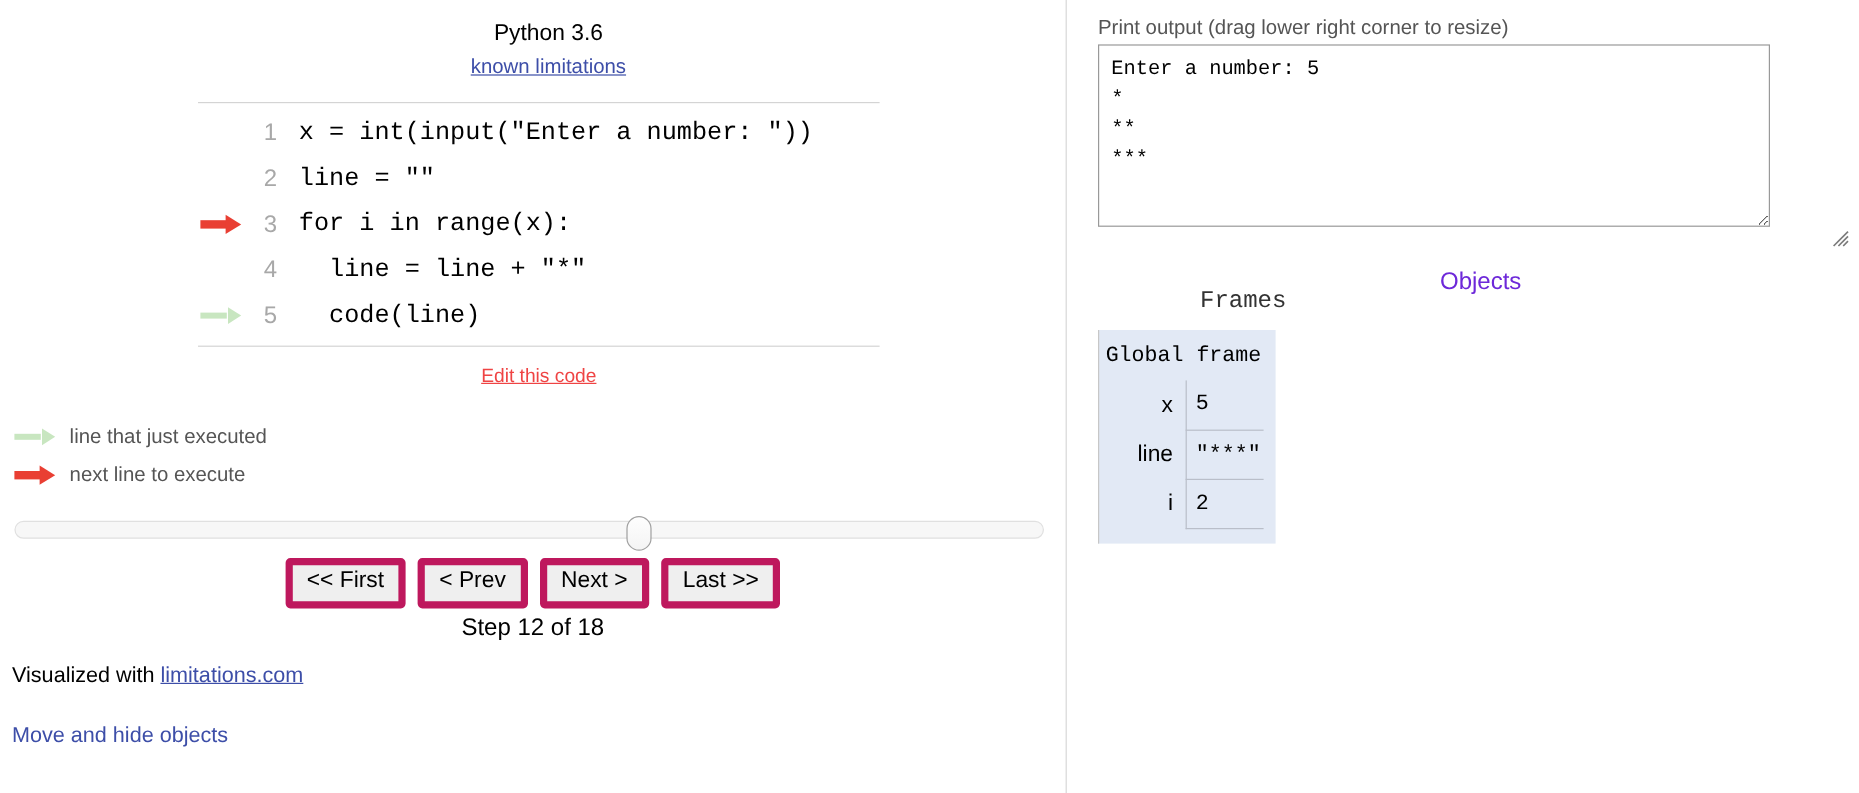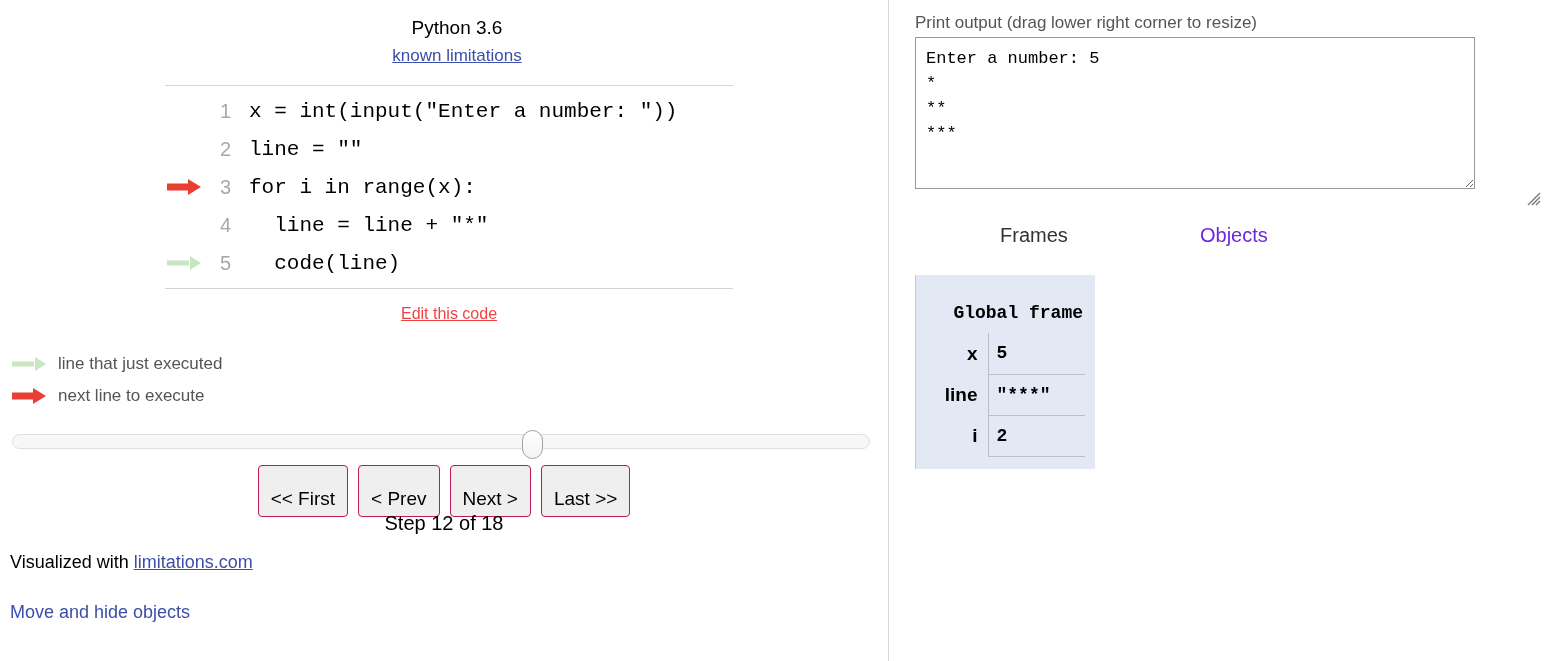--- a/index.html
+++ b/index.html
@@ -136,23 +136,23 @@
   
   .navbtns {
     position: absolute; left: 0; top: 465px; width: 888px;
     display: flex; justify-content: center; gap: 10px;
   }
   .navbtn {
     font-family: "Liberation Sans", sans-serif;
     font-size: 19px;
     color: #000;
     background: #efefef;
-    border: 1px solid #be185d;
+    border: 6px solid #be185d;
     border-radius: 4px;
-    padding: 20px 12px 5px 12px;
+    padding: 0 12px 5px 12px;
     line-height: 25px;
     cursor: pointer;
   }
 
   .stepinfo {
     position: absolute; left: 0; top: 512px; width: 888px;
     text-align: center; font-size: 20px; color: #000;
   }
 
   
@@ -186,35 +186,34 @@
   }
   .resize-grip {
     position: absolute; left: 620px; top: 190px;
     width: 16px; height: 16px;
   }
 
   .frames-hdr {
     position: absolute; left: 10px; top: 224px; width: 626px;
   }
   .frames-title {
-    position: absolute; left: 85px; top: 0;
-    font-size: 20px; color: #333;
+    position: absolute; left: 85px; top: 16px;
+    font-size: 20px; color: #333; font-family: Liberation Mono, monospace;
   }
   .objects-title {
     position: absolute; left: 285px; top: 0;
     font-size: 20px; color: #6d28d9;
   }
 
   .stack {
     position: absolute; left: 10px; top: 275px;
-    width: 180px;
+    width: 148px;
     background: #e2e9f5;
     border-left: 1px solid #c7c7c7;
-    padding: 28px 10px 12px 0;
-    font-weight: bold;
+    padding: 12px 10px 12px 0;
   }
   .frame-name {
     font-family: "Liberation Mono", "DejaVu Sans Mono", monospace;
     font-size: 18px; color: #000;
     text-align: right;
     padding-right: 2px;
     margin-bottom: 10px;
   }
   .var-table { width: 100%; border-collapse: collapse; }
   .var-table tr { height: 41px; }

